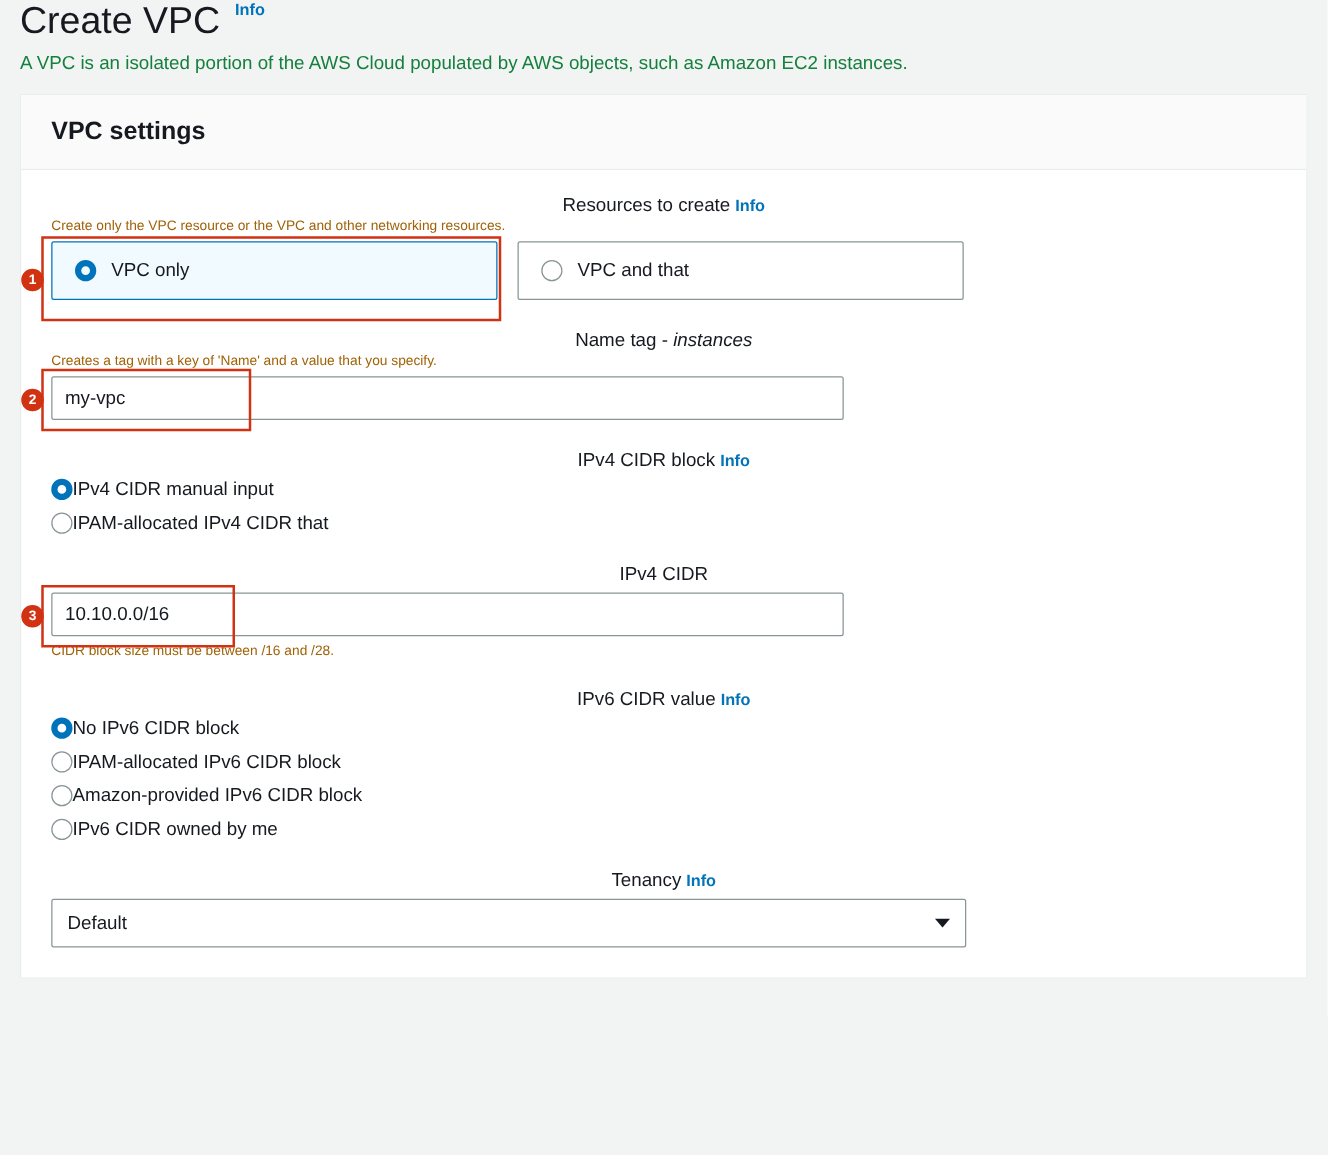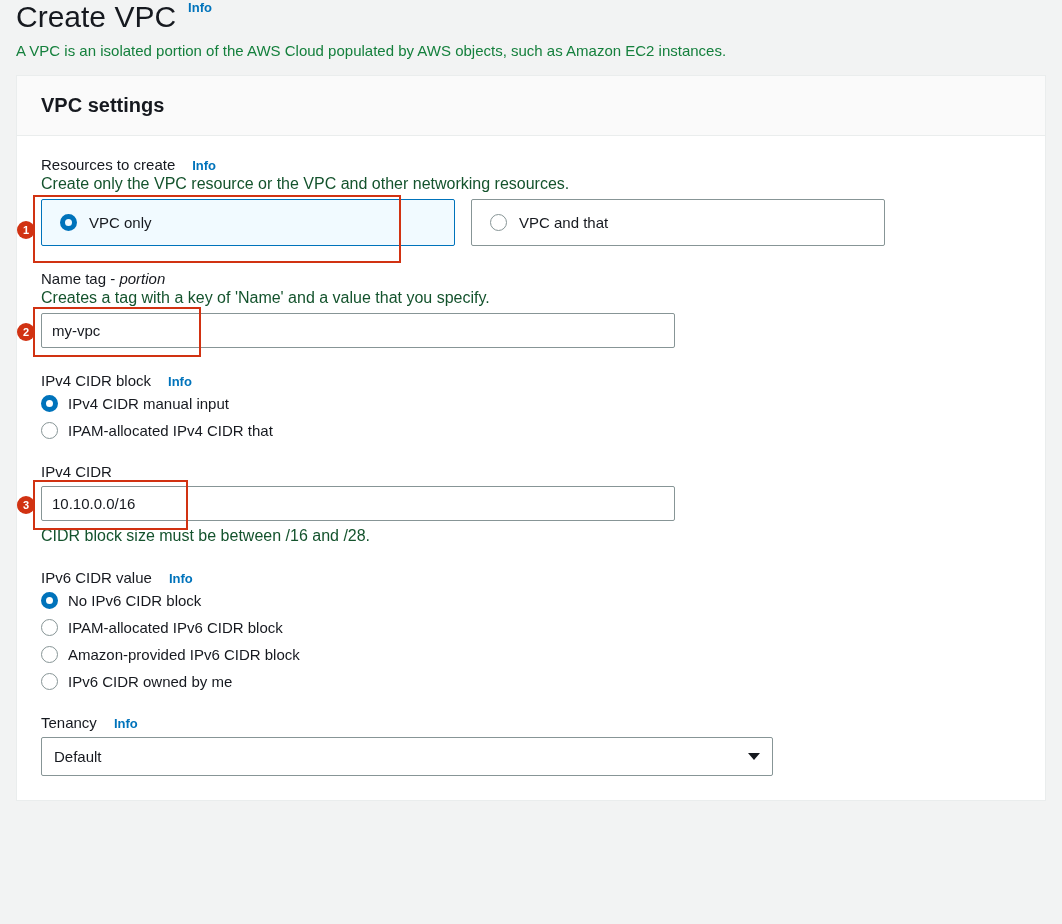--- a/index.html
+++ b/index.html
@@ -60,48 +60,49 @@
     .field {
       margin-bottom: 24px;
       position: relative;
     }
     .field:last-child {
       margin-bottom: 0;
     }
     .field-label-row {
       display: flex;
       align-items: baseline;
-      gap: 17px;
+      gap: 4px;
       margin-bottom: 2px;
+      justify-content: center;
     }
     .field-label {
       font-size: 15px;
       font-weight: 400;
       color: #16191f;
     }
     .field-hint {
-      font-size: 16px;
-      color: #14532d;
+      font-size: 11px;
+      color: #a16207;
       margin-bottom: 6px;
     }
     .italic {
       font-style: italic;
     }
     
     .tile-group {
       display: flex;
       gap: 16px;
     }
     .tile {
       display: flex;
       align-items: center;
       gap: 12px;
       border: 1px solid #879596;
       padding: 14px 18px;
-      width: 414px;
+      width: 357px;
       border-radius: 2px;
       cursor: pointer;
       background: #fff;
     }
     .tile.selected {
       border-color: #0073bb;
       background: #f1faff;
     }
     .radio-circle {
       width: 17px;
@@ -124,21 +125,21 @@
     
     .radio-list {
       display: flex;
       flex-direction: column;
       gap: 10px;
       margin-top: 6px;
     }
     .radio-row {
       display: flex;
       align-items: center;
-      gap: 10px;
+      gap: 0;
       cursor: pointer;
     }
     
     .text-input {
       width: 634px;
       max-width: 100%;
       padding: 8px 10px;
       font-size: 15px;
       border: 1px solid #879596;
       border-radius: 2px;
@@ -229,21 +230,21 @@
           <div class="tile">
             <span class="radio-circle"></span>
             <span class="tile-label">VPC and that</span>
           </div>
         </div>
       </div>
     </div>
 
     <div class="field rel">
       <div class="field-label-row">
-        <span class="field-label"><span>Name tag - </span><span class="italic">portion</span></span>
+        <span class="field-label"><span>Name tag - </span><span class="italic">instances</span></span>
       </div>
       <div class="field-hint">Creates a tag with a key of 'Name' and a value that you specify.</div>
       <div class="rel">
         <div class="annotation" style="top:10px">2</div>
         <div class="hl-box" style="left:-8px; top:-6px; width:168px; height:50px;"></div>
         <input type="text" class="text-input" value="my-vpc" style="">
       </div>
     </div>
 
     <div class="field">

